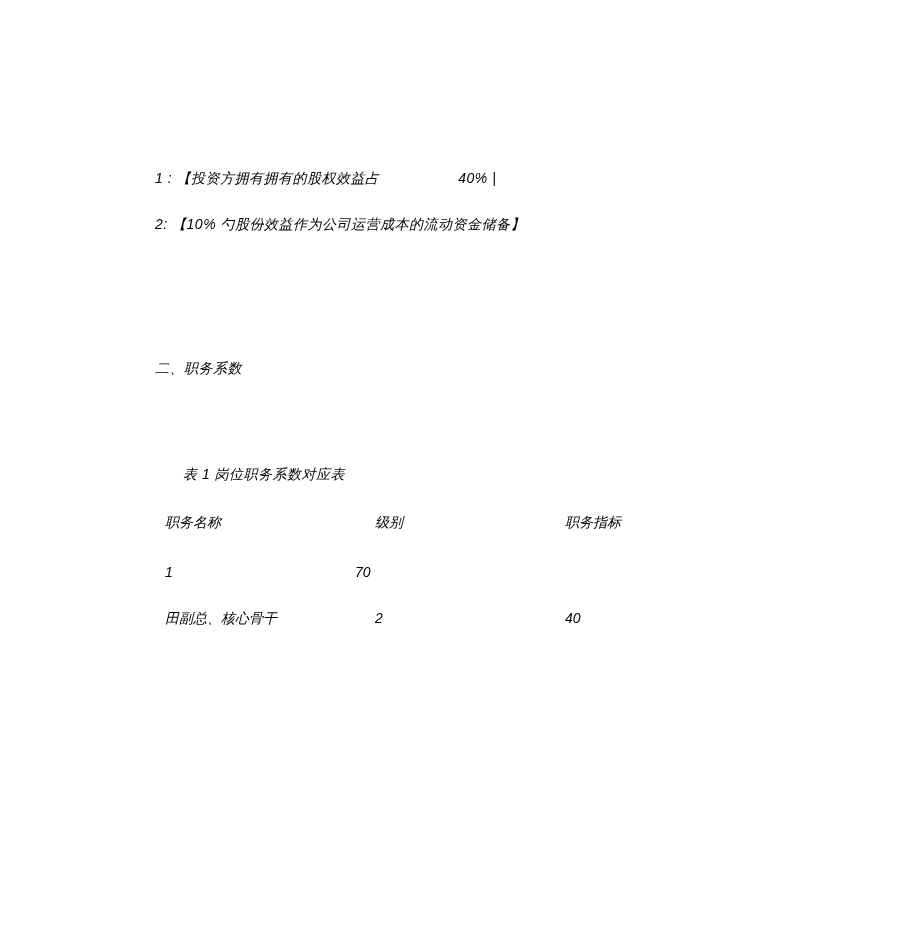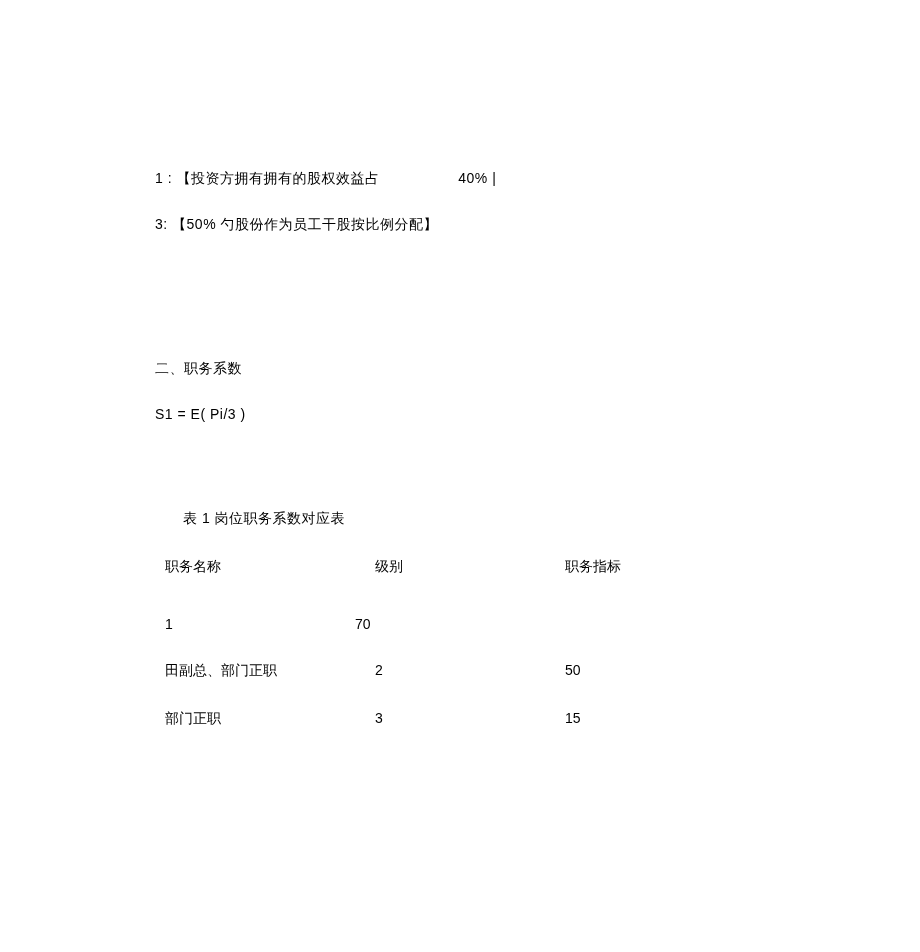--- a/index.html
+++ b/index.html
@@ -9,20 +9,21 @@
     height: 952px;
     background: #fff;
     font-family: "Microsoft YaHei", "SimSun", Arial, sans-serif;
     color: #000;
     font-size: 14px;
   }
   .page {
     position: relative;
     padding: 170px 150px 0 155px;
     box-sizing: border-box;
+    font-style: italic;
   }
   .line {
     margin-bottom: 28px;
     letter-spacing: 0.5px;
   }
   .line1 .gap {
     display: inline-block;
     width: 70px;
   }
   .section-gap {
@@ -39,68 +40,62 @@
     margin-bottom: 30px;
   }
   .tbl {
     padding-left: 10px;
   }
   .tbl-row {
     display: flex;
     margin-bottom: 30px;
   }
   .tbl-row.header {
-    margin-bottom: 40px;
+    margin-bottom: 32px;
     align-items: center;
   }
   .col1 { width: 210px; }
   .col2 { width: 190px; }
   .col3 { width: auto; }
 </style>
 </head>
 <body>
 
 <div class="page">
 
   <div class="line line1">
     <span>1 : 【投资方拥有拥有的股权效益占</span>
     <span class="gap"></span>
     <span>40% |</span>
   </div>
 
+  <div class="line">2: 【10% 勺股份效益作为公司运营成本的流动资金储备】</div>
 
-  <div class="line">3: 【50% 勺股份作为员工干股按比例分配】</div>
 
   <div class="section-gap"></div>
 
   <div class="line">二、职务系数</div>
 
 
-  <div class="line">S1 = E( Pi/3 )</div>
 
 
   <div class="mid-gap"></div>
 
   <div class="line table-caption">表 1 岗位职务系数对应表</div>
 
   <div class="tbl">
     <div class="tbl-row header">
       <div class="col1">职务名称</div>
       <div class="col2">级别</div>
       <div class="col3">职务指标</div>
     </div>
     <div class="tbl-row">
       <div class="col2">1</div>
       <div class="col3">70</div>
     </div>
     <div class="tbl-row">
-      <div class="col1">田副总、部门正职</div>
+      <div class="col1">田副总、核心骨干</div>
       <div class="col2">2</div>
-      <div class="col3">50</div>
-    </div>
-    <div class="tbl-row">
-      <div class="col1">部门正职</div>
-      <div class="col2">3</div>
-      <div class="col3">15</div>
+      <div class="col3">40</div>
     </div>
   </div>
 
 </div>
 
 </body></html>

